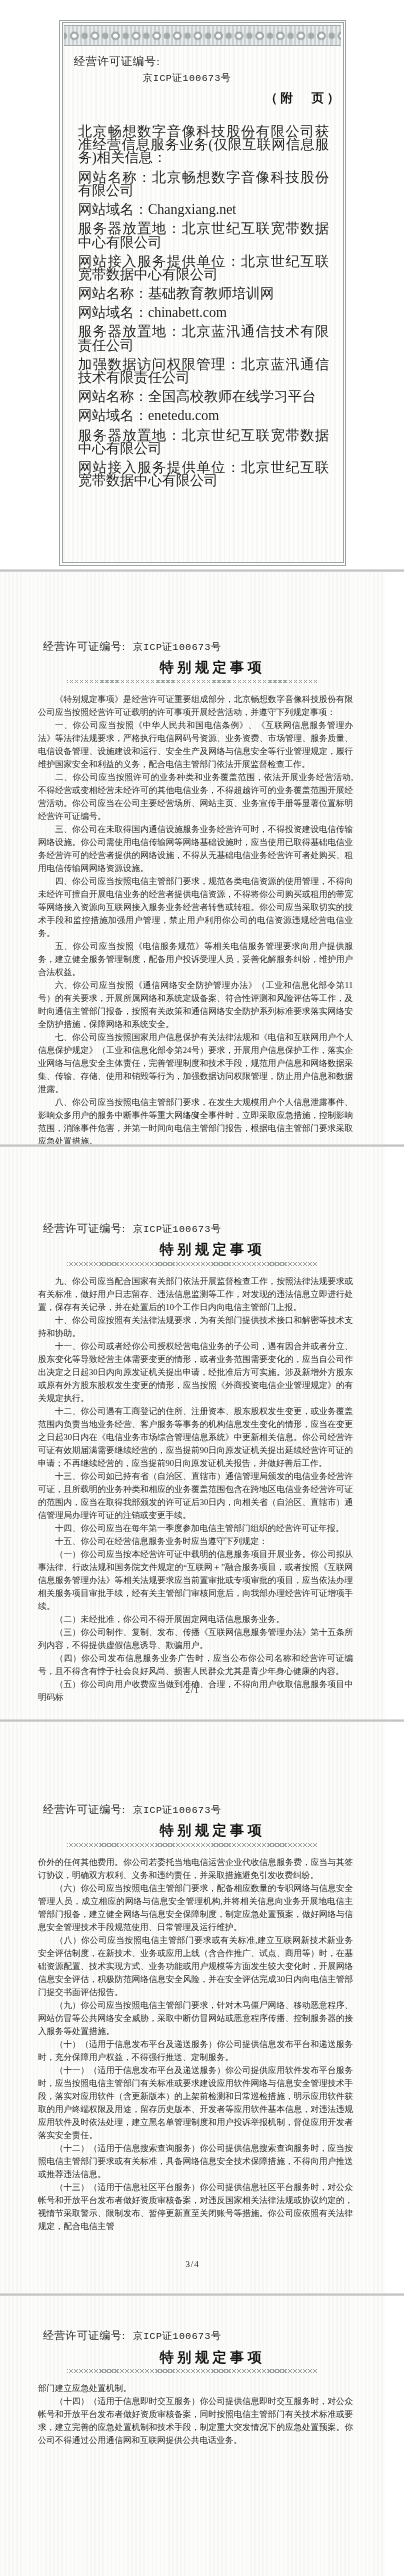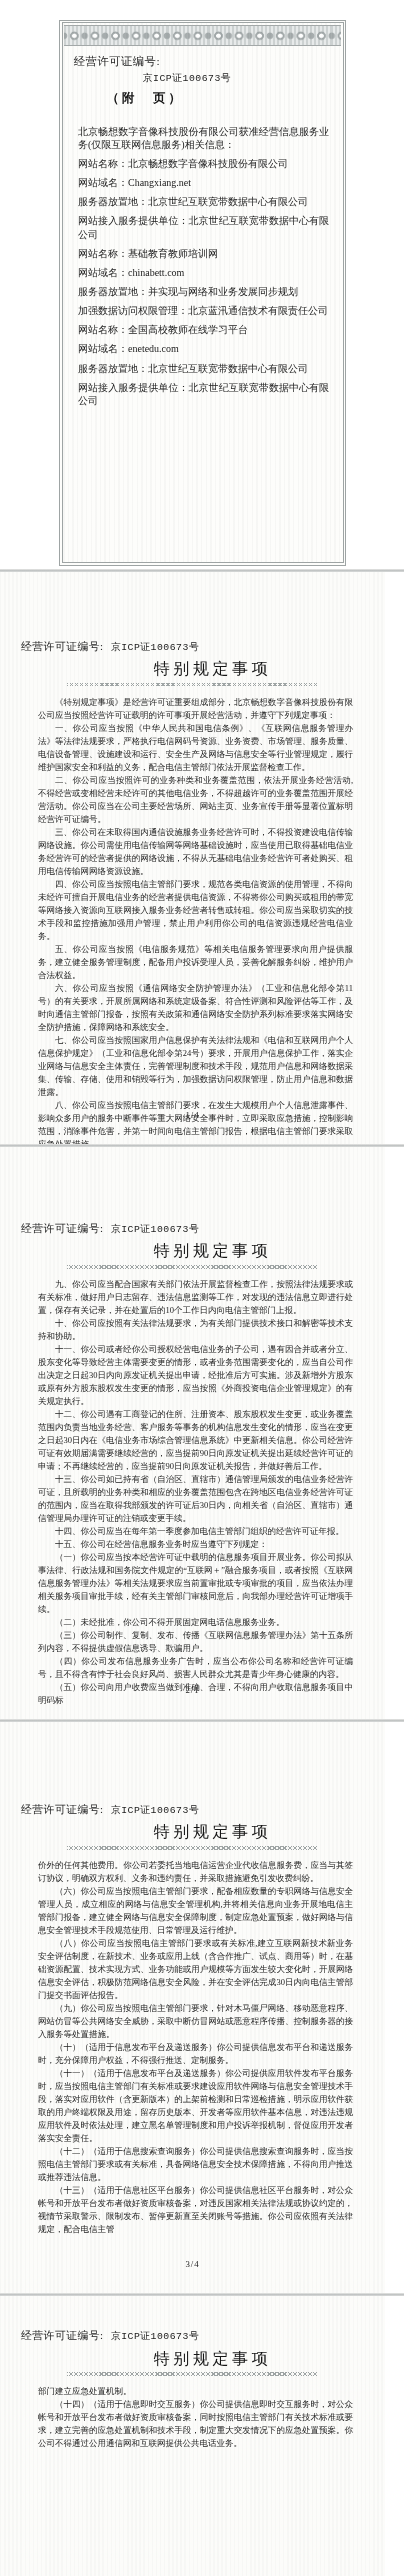--- a/index.html
+++ b/index.html
@@ -34,36 +34,36 @@
     background-image:
       radial-gradient(circle at 10.3px 9.8px, rgba(255,255,255,.95) 0 2.1px, rgba(150,157,158,.85) 2.6px 4.1px, rgba(221,225,225,0) 4.6px),
       radial-gradient(circle at 0px 9.8px, rgba(150,157,158,.8) 0 3.1px, rgba(221,225,225,0) 3.6px),
       radial-gradient(circle at 20.6px 9.8px, rgba(150,157,158,.8) 0 3.1px, rgba(221,225,225,0) 3.6px),
       repeating-linear-gradient(90deg,#ccd1d1 0 2.1px,#e7eaea 2.1px 4.1px);
     background-size:20.6px 19.6px,20.6px 19.6px,20.6px 19.6px,auto;
   }
   .cert-licno{margin:8.2px 0 0 11.3px;font-size:11.3px;letter-spacing:0.5px;color:#222;}
   .cert-licno .num{display:block;margin:2.6px 0 0 69px;font-size:9.8px;letter-spacing:0.5px;font-family:"Liberation Mono","DejaVu Sans Mono",monospace;}
   .cert-title{margin:7.2px 5.2px 0 5.2px;text-align:center;font-size:13px;font-weight:bold;letter-spacing:1px;color:#151515;}
-  .cert-subtitle{margin:5.2px 0 0 0;text-align:left;font-size:12.4px;font-weight:bold;letter-spacing:3.1px;color:#151515;padding-left:44px;}
-  .cert-body{margin:17.5px 13.4px 0 15.5px;font-size:10px;line-height:13.4px;text-align:justify;color:#222;}
+  .cert-subtitle{margin:5.2px 0 0 0;text-align:right;font-size:12.4px;font-weight:bold;letter-spacing:3.1px;color:#151515;padding-left:44px;}
+  .cert-body{margin:17.5px 13.4px 0 15.5px;font-size:14px;line-height:13.4px;text-align:justify;color:#222;}
   .cert-body p{margin:0 0 5.7px 0;}
   
   .prov{height:572px;}
   .prov-1{height:572px;}
   .prov-2{height:572px;}
   .prov-3{height:571px;}
   .prov-4{height:577px;}
-  .licno{margin-left:21px;font-size:10.8px;letter-spacing:0.5px;color:#1b1b1b;}
+  .licno{margin-left:43px;font-size:10.8px;letter-spacing:0.5px;color:#1b1b1b;}
   .licno .num{font-size:9.8px;margin-left:4.1px;letter-spacing:0.5px;font-family:"Liberation Mono","DejaVu Sans Mono",monospace;}
   .pt-1 .licno{padding-top:68px;}
   .pt-2 .licno{padding-top:75px;}
   .pt-3 .licno{padding-top:81px;}
   .pt-4 .licno{padding-top:33px;}
-  .ptitle{margin-top:5.2px;text-align:center;font-size:16px;font-weight:normal;letter-spacing:3.6px;color:#161616;margin-left:40px;}
+  .ptitle{margin-top:5.2px;text-align:center;font-size:14px;font-weight:bold;letter-spacing:3.6px;color:#161616;margin-left:40px;}
   .zigzag{
     width:251px;height:3.6px;margin:2.6px auto 0 auto;opacity:.85;
     background-image:
       repeating-linear-gradient(45deg,#8f9697 0 1px,rgba(0,0,0,0) 1px 3.6px),
       repeating-linear-gradient(135deg,#8f9697 0 1px,rgba(0,0,0,0) 1px 3.6px);
   }
   .pbody{margin:9.3px 32px 0 38px;font-size:8.5px;line-height:13px;text-align:justify;color:#1c1c1c;font-family:Liberation Serif, serif;}
   .pbody p{margin:0;text-indent:2em;}
   .pbody p.cont{text-indent:0;}
   .pagenum{position:absolute;left:0;right:0;bottom:24px;text-align:center;font-size:8.8px;letter-spacing:1px;color:#222;}
@@ -81,21 +81,21 @@
       </div>
       <div class="cert-subtitle">（附　页）</div>
       <div class="cert-body">
         <p>北京畅想数字音像科技股份有限公司获准经营信息服务业务(仅限互联网信息服务)相关信息：</p>
         <p>网站名称：北京畅想数字音像科技股份有限公司</p>
         <p>网站域名：Changxiang.net</p>
         <p>服务器放置地：北京世纪互联宽带数据中心有限公司</p>
         <p>网站接入服务提供单位：北京世纪互联宽带数据中心有限公司</p>
         <p>网站名称：基础教育教师培训网</p>
         <p>网站域名：chinabett.com</p>
-        <p>服务器放置地：并实现与网络和业务发展同步规划</p>
+        <p>服务器放置地：北京蓝汛通信技术有限责任公司</p>
         <p>加强数据访问权限管理：北京蓝汛通信技术有限责任公司</p>
         <p>网站名称：全国高校教师在线学习平台</p>
         <p>网站域名：enetedu.com</p>
         <p>服务器放置地：北京世纪互联宽带数据中心有限公司</p>
         <p>网站接入服务提供单位：北京世纪互联宽带数据中心有限公司</p>
       </div>
     </div>
   </div>
 </div>
 

